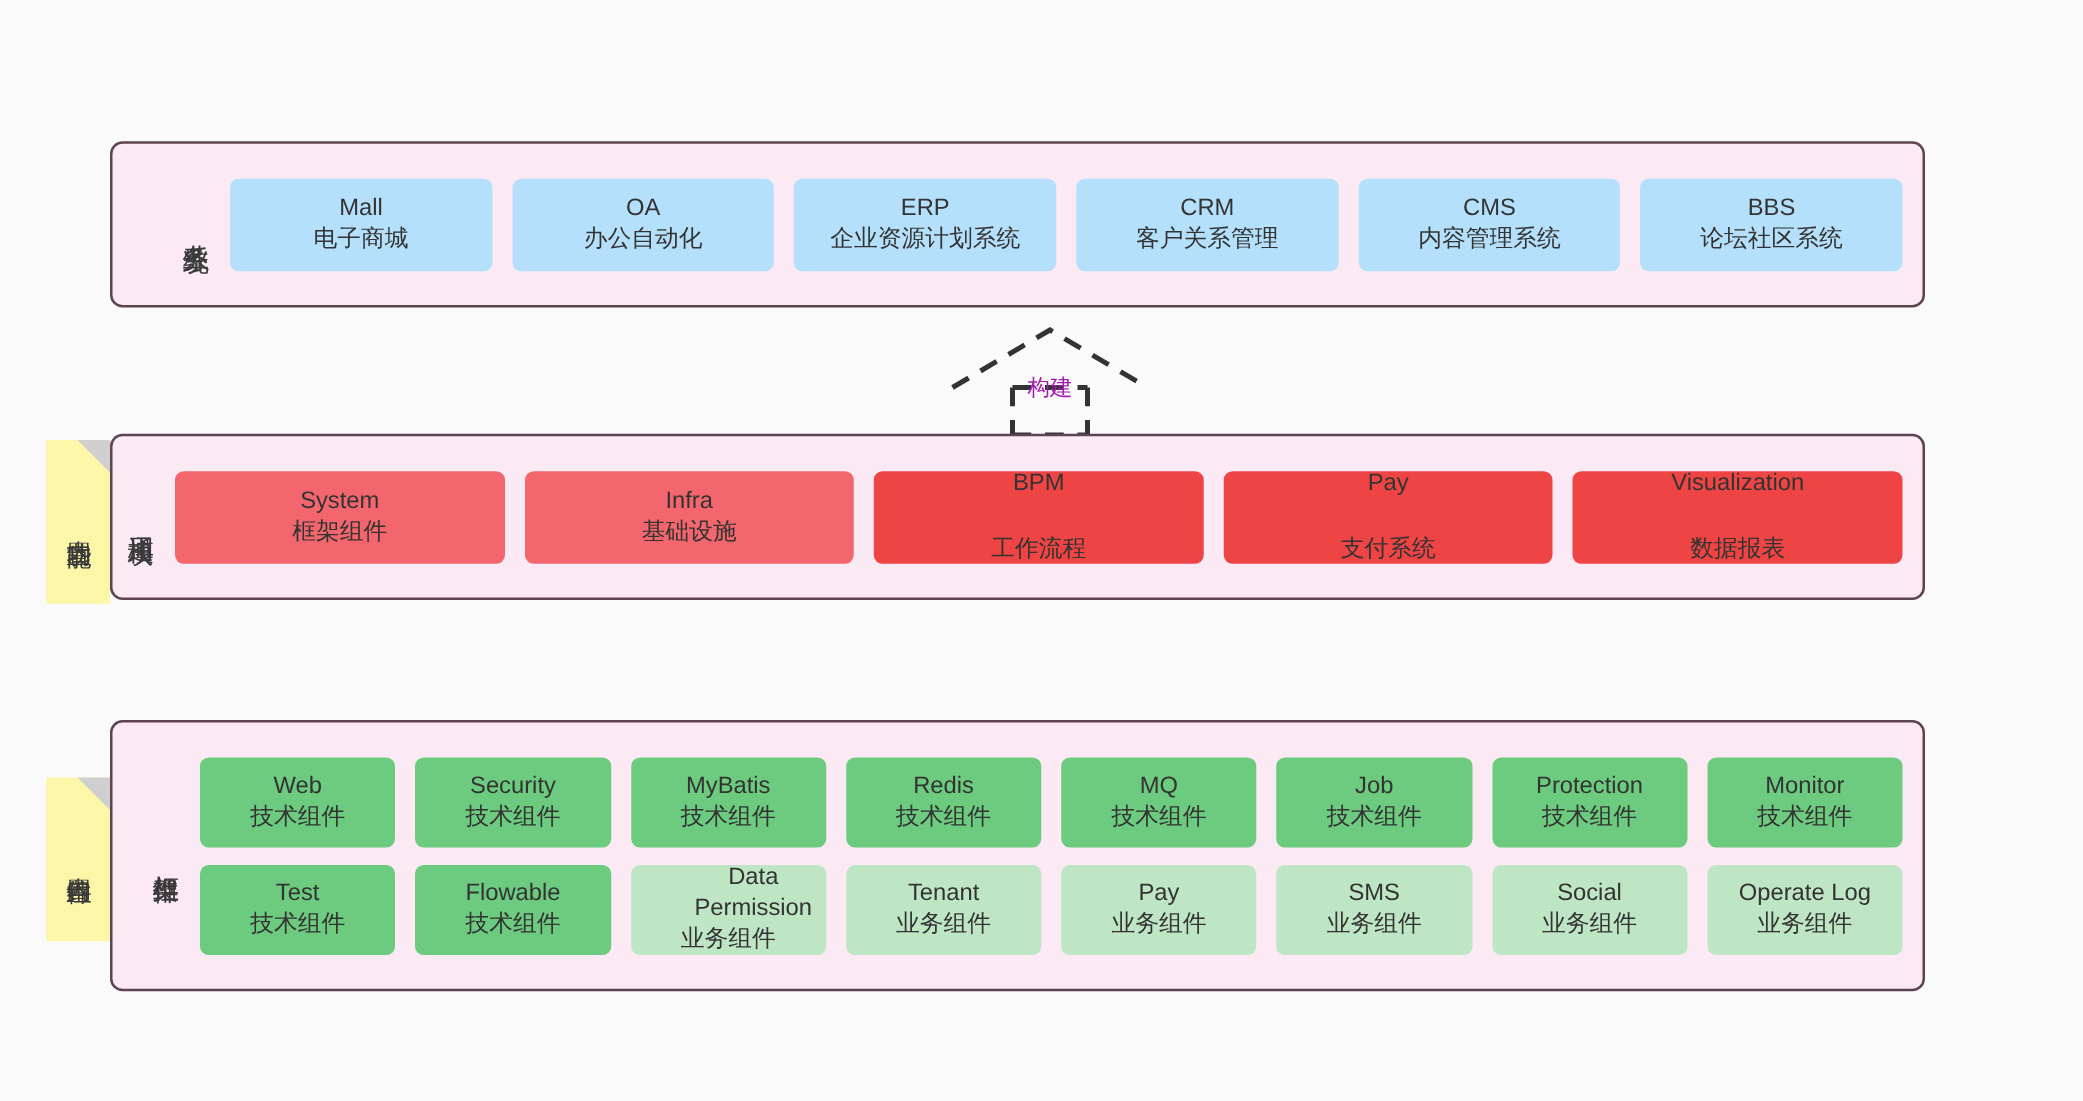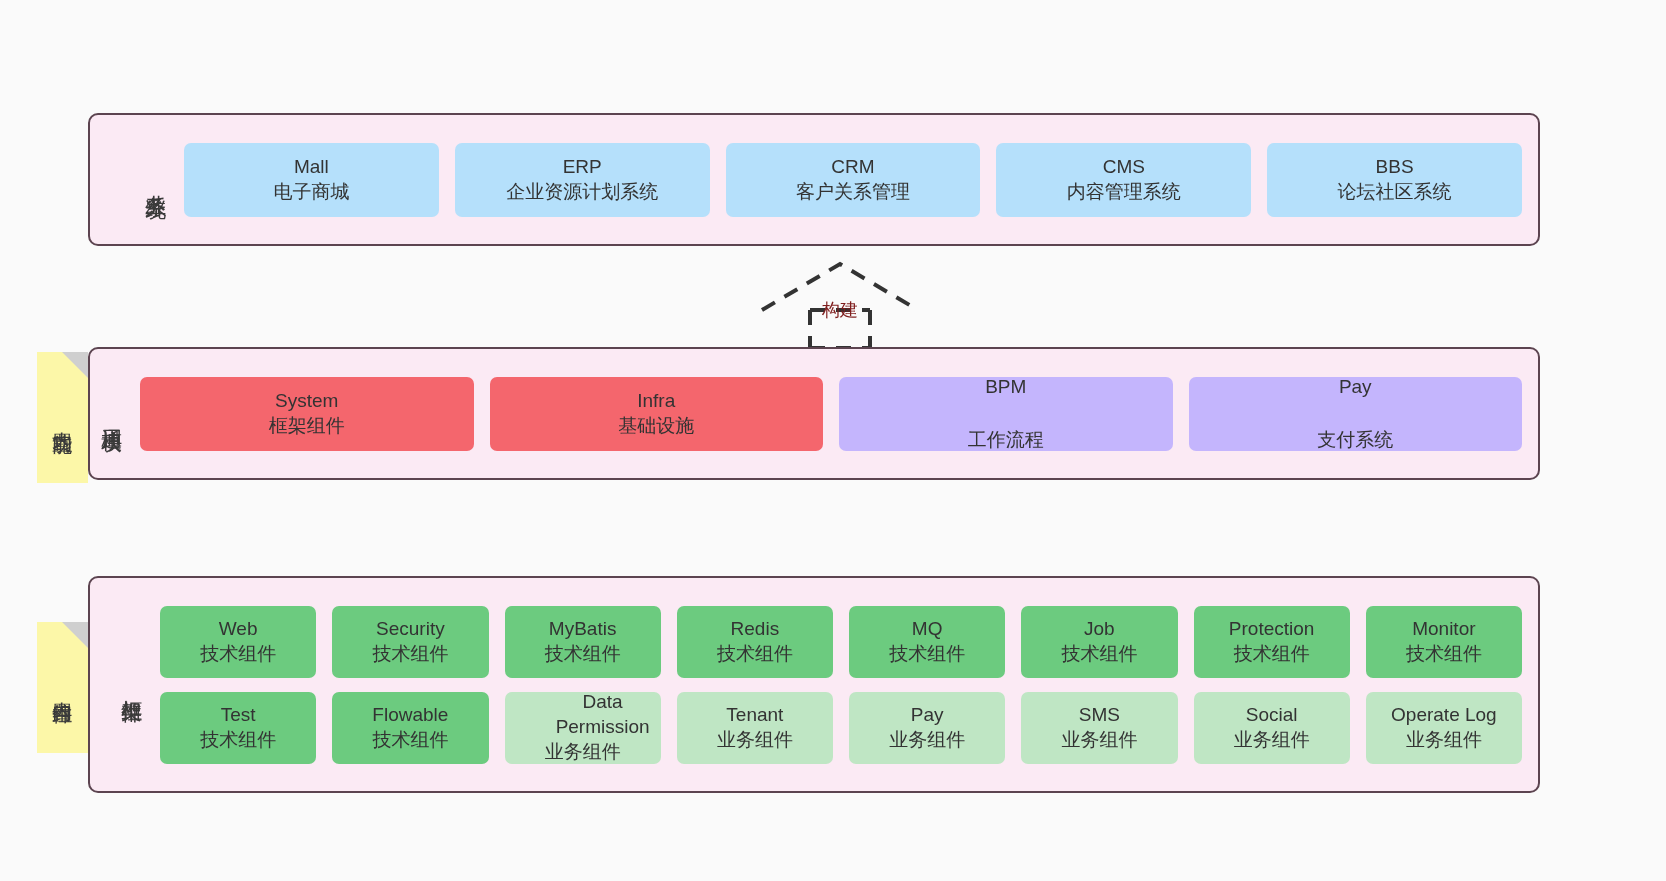--- a/index.html
+++ b/index.html
@@ -83,21 +83,21 @@
     padding: 6px 4px;
     min-width: 0;
   }
   .card .t-en { white-space: nowrap; }
   .card .t-cn { white-space: nowrap; }
   .card.wrap .t-en { white-space: normal; margin-left: 40px; }
 
   
   .c-blue       { background: #b5e0fb; }
   .c-red        { background: #f4666d; }
-  .c-pink       { background: #c4b5fd; gap: 28px; }
+  .c-pink       { background: #ef4444; gap: 28px; }
   .c-green      { background: #6ccb7f; }
   .c-greenlight { background: #bfe6c4; }
 
   
   .layer.business  { left: 88px;  top: 113px; width: 1452px; height: 133px; padding-left: 44px; }
   .layer.common    { left: 88px;  top: 347px; width: 1452px; height: 133px; }
   .layer.framework { left: 88px;  top: 576px; width: 1452px; height: 217px; padding-left: 20px; }
 
   .layer.business  .card { height: 74px; }
   .layer.common    .card { height: 74px; }
@@ -139,21 +139,21 @@
     height: 92px;
   }
   .arrow svg { display: block; }
   .arrow .arrow-label {
     position: absolute;
     left: 0;
     right: 0;
     bottom: 28px;
     text-align: center;
     font-size: 18px;
-    color: #7f1d1d;
+    color: #a21caf;
     background: transparent;
     pointer-events: none;
     user-select: none;
   }
   .arrow.a-build  { left: 752px; top: 258px; }
   .arrow.a-impl   { left: 766px; top: 488px; }
 </style>
 </head>
 <body>
 
@@ -162,20 +162,24 @@
   <div class="layer business">
     <div class="layer-title">业务系统</div>
     <div class="layer-body">
       <div class="card-row">
 
         <div class="card c-blue">
           <span class="t-en">Mall</span>
           <span class="t-cn">电子商城</span>
         </div>
 
+        <div class="card c-blue">
+          <span class="t-en">OA</span>
+          <span class="t-cn">办公自动化</span>
+        </div>
 
         <div class="card c-blue">
           <span class="t-en">ERP</span>
           <span class="t-cn">企业资源计划系统</span>
         </div>
 
         <div class="card c-blue">
           <span class="t-en">CRM</span>
           <span class="t-cn">客户关系管理</span>
         </div>
@@ -227,20 +231,24 @@
           <span class="t-en">BPM</span>
           <span class="t-cn">工作流程</span>
         </div>
 
         <div class="card c-pink">
           <span class="t-en">Pay</span>
           <span class="t-cn">支付系统</span>
         </div>
 
 
+        <div class="card c-pink">
+          <span class="t-en">Visualization</span>
+          <span class="t-cn">数据报表</span>
+        </div>
 
       </div>
     </div>
   </div>
 
 
   <div class="note n-framework">
     <span>内置组件</span>
     <span class="fold"></span>
   </div>

